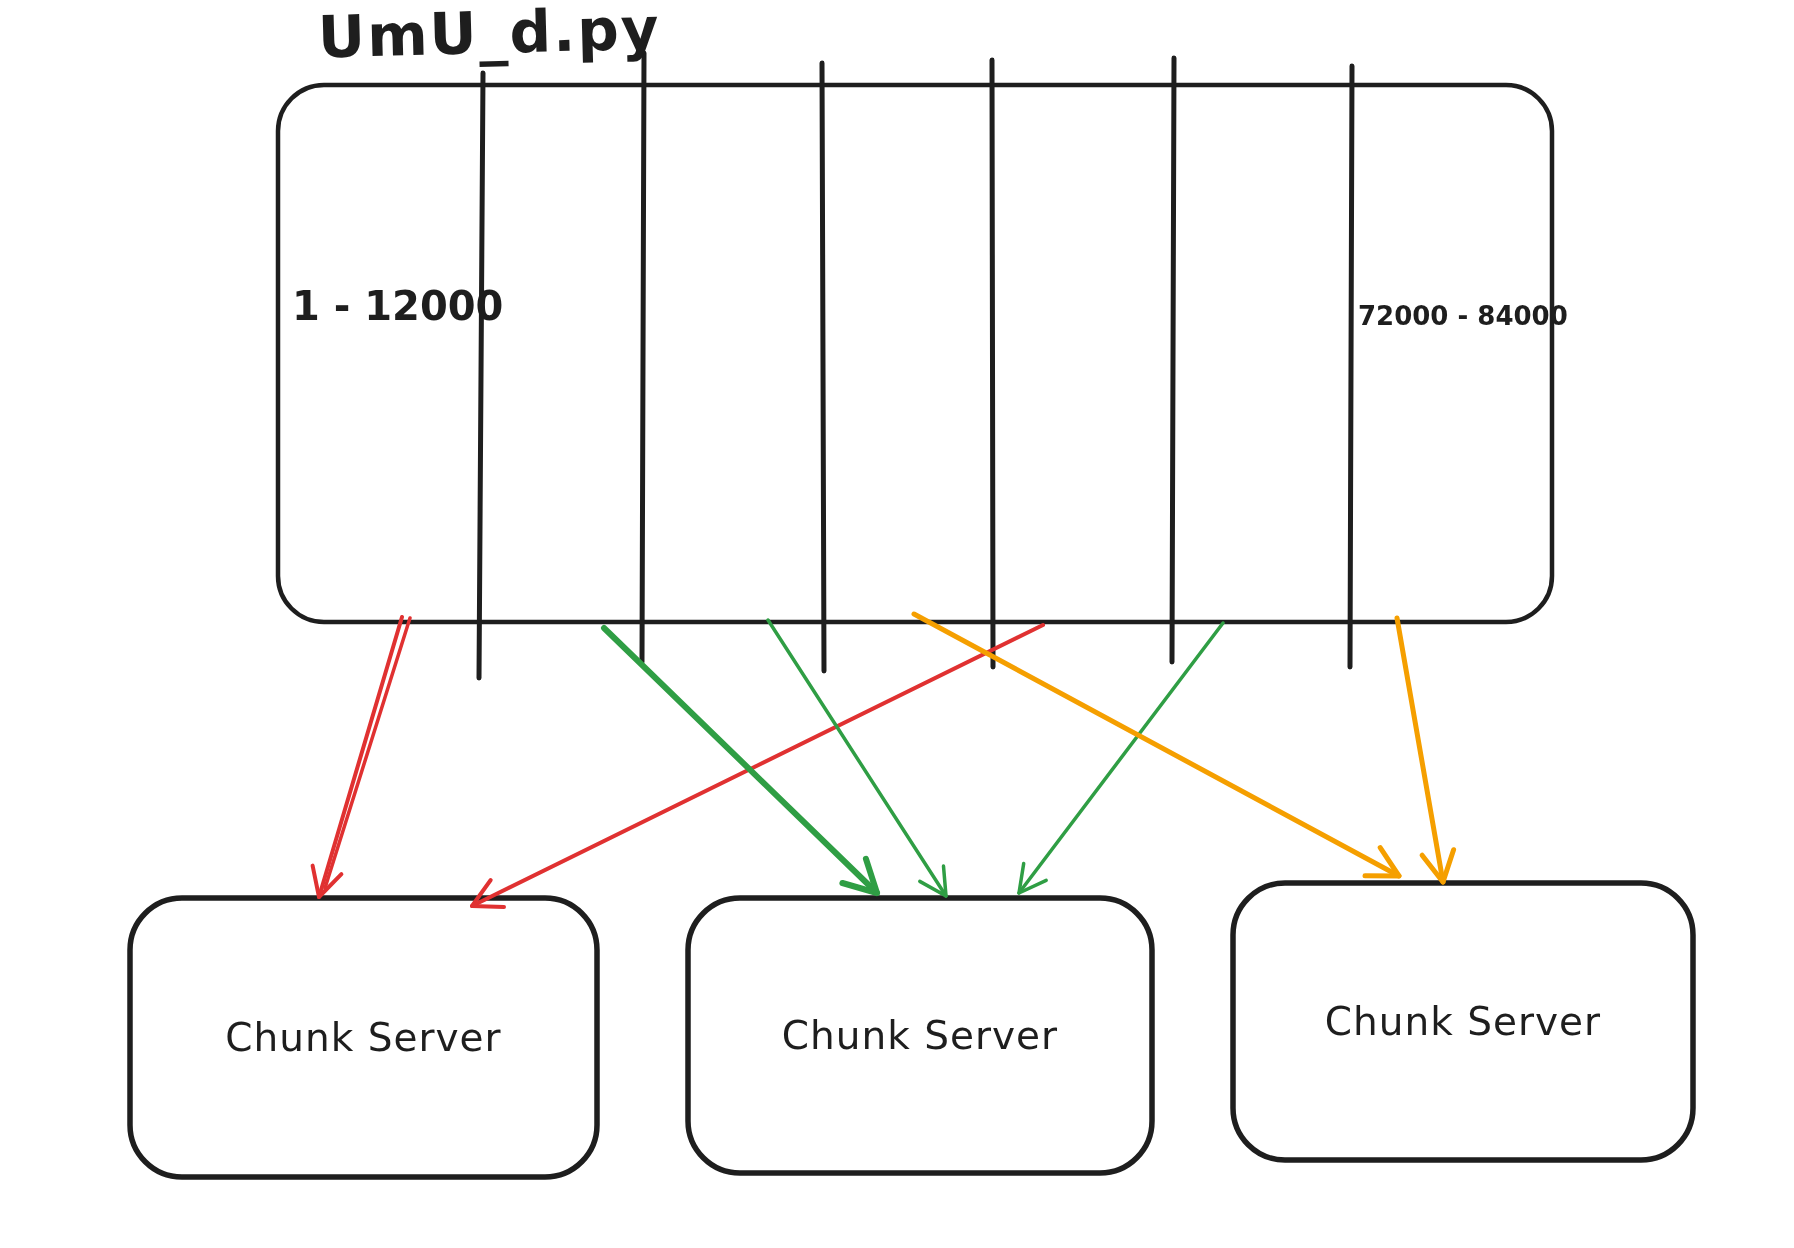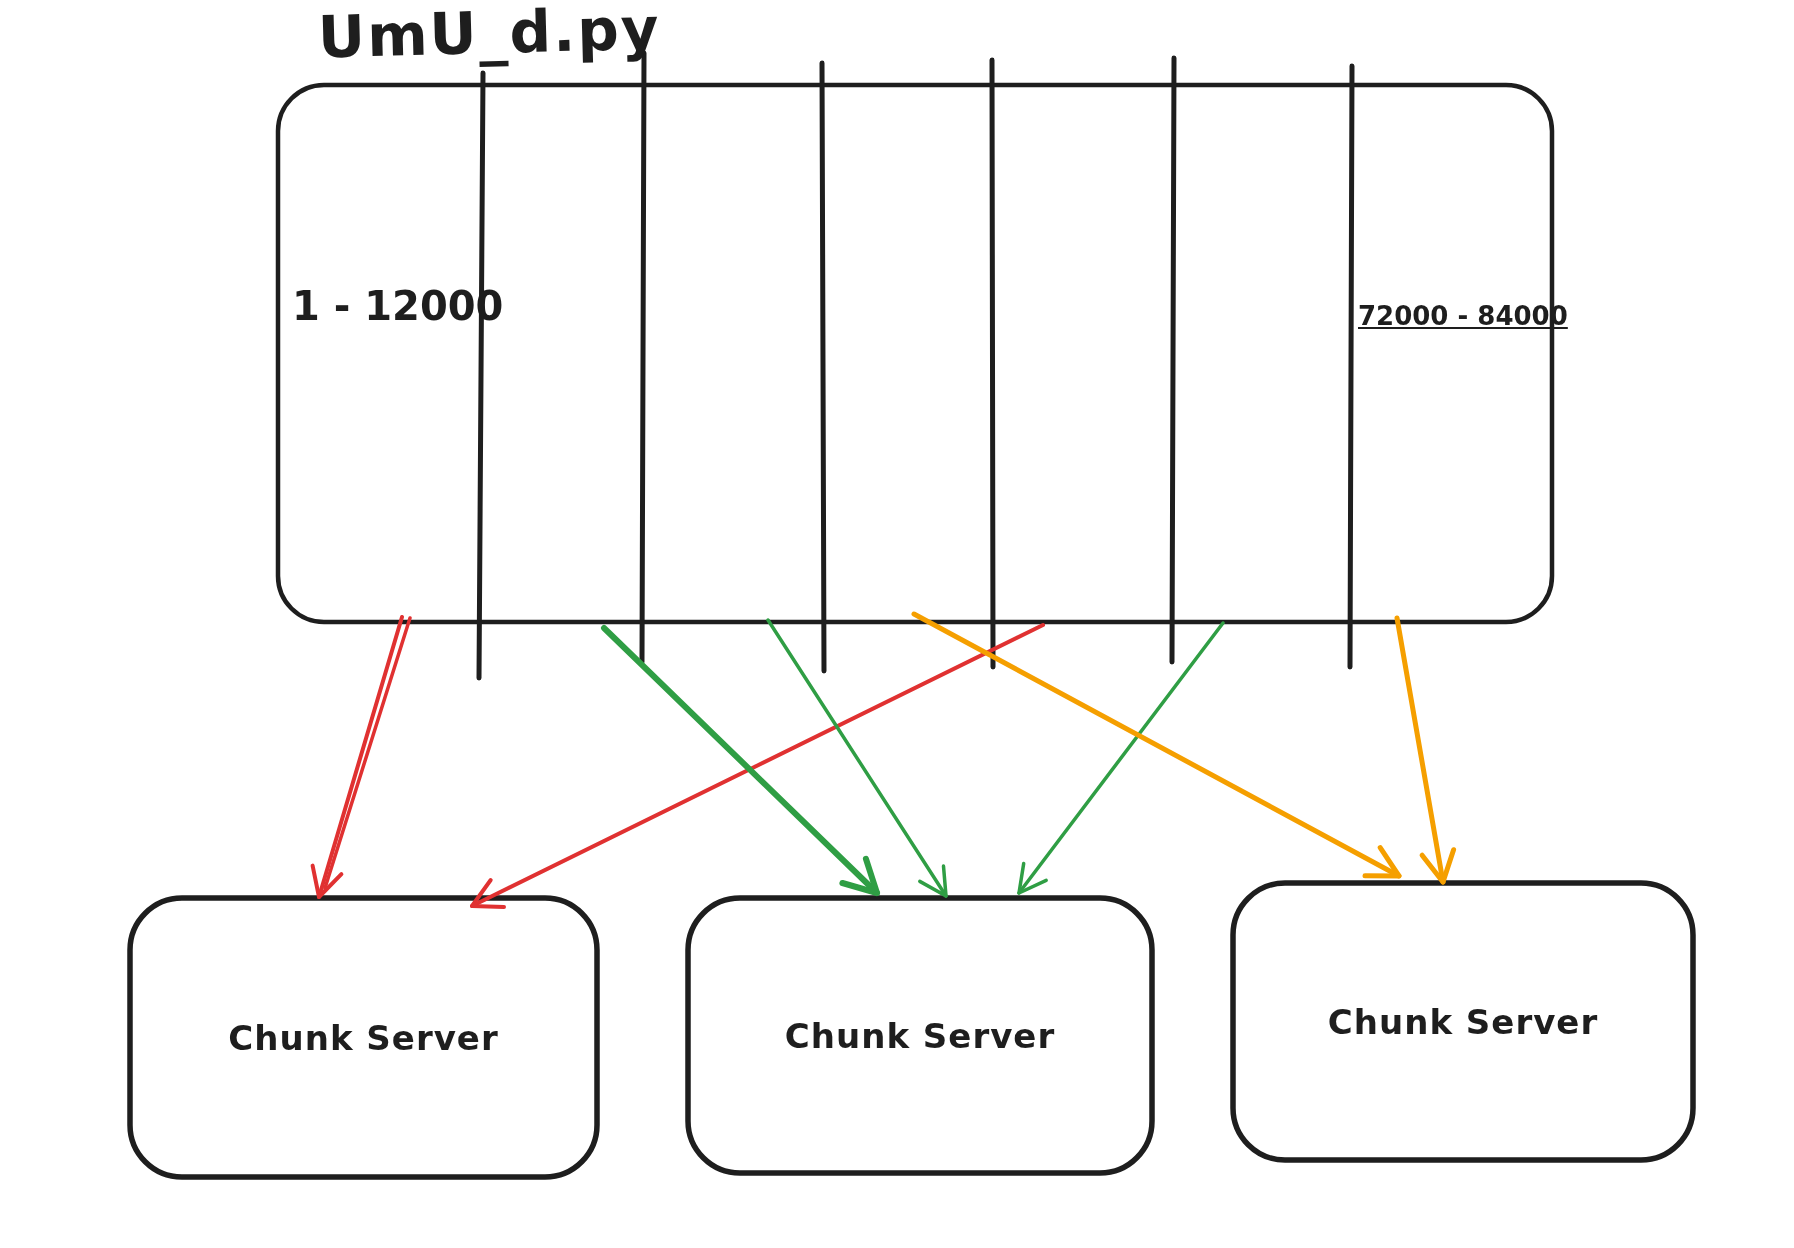--- a/index.html
+++ b/index.html
@@ -50,29 +50,28 @@
   }
   .seg1 {
     left: 292px;
     top: 284px;
     font-size: 40px;
   }
   .seg7 {
     left: 1358px;
     top: 302px;
     font-size: 26px;
-    text-decoration: underline;
   }
   .server-label-box {
     position: absolute;
     display: flex;
     align-items: center;
     justify-content: center;
-    font-weight: bold;
-    font-size: 34px;
+    font-weight: normal;
+    font-size: 39px;
     letter-spacing: 1px;
     color: #1e1e1e;
   }
   .slb1 { left: 130px;  top: 898px; width: 467px; height: 279px; }
   .slb2 { left: 688px;  top: 898px; width: 464px; height: 275px; }
   .slb3 { left: 1233px; top: 883px; width: 460px; height: 277px; }
 </style>
 </head>
 <body>
 

